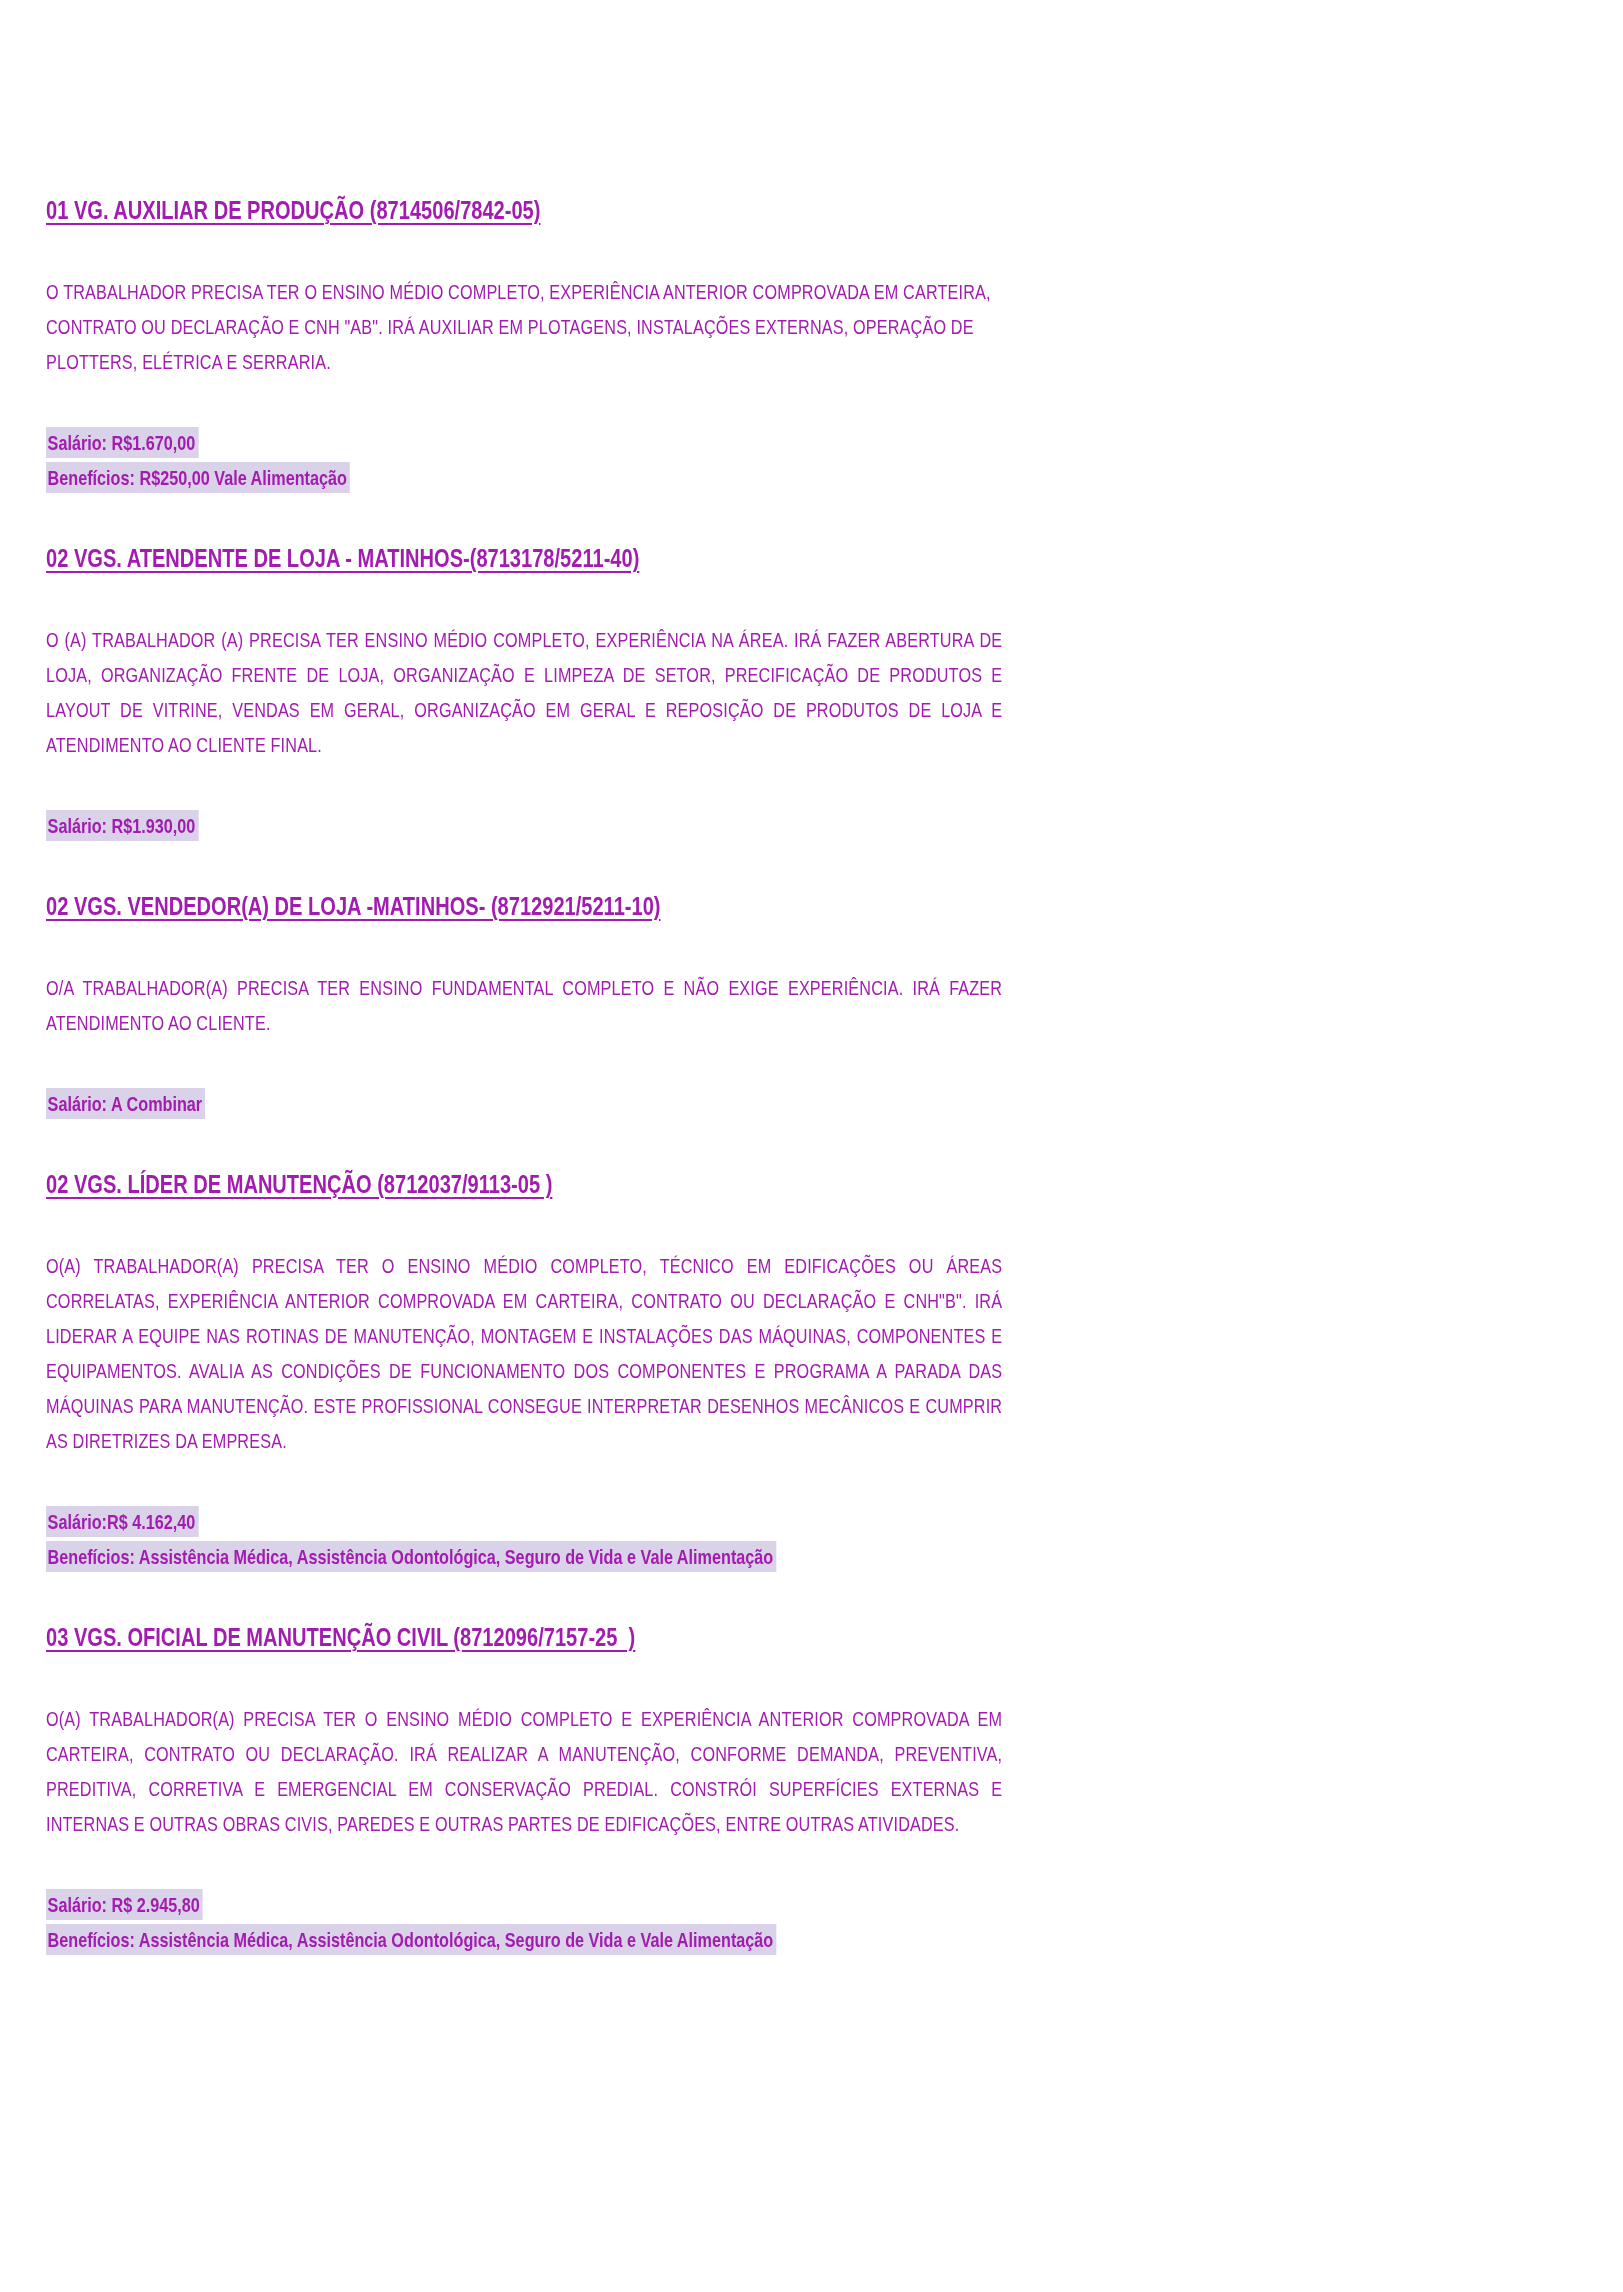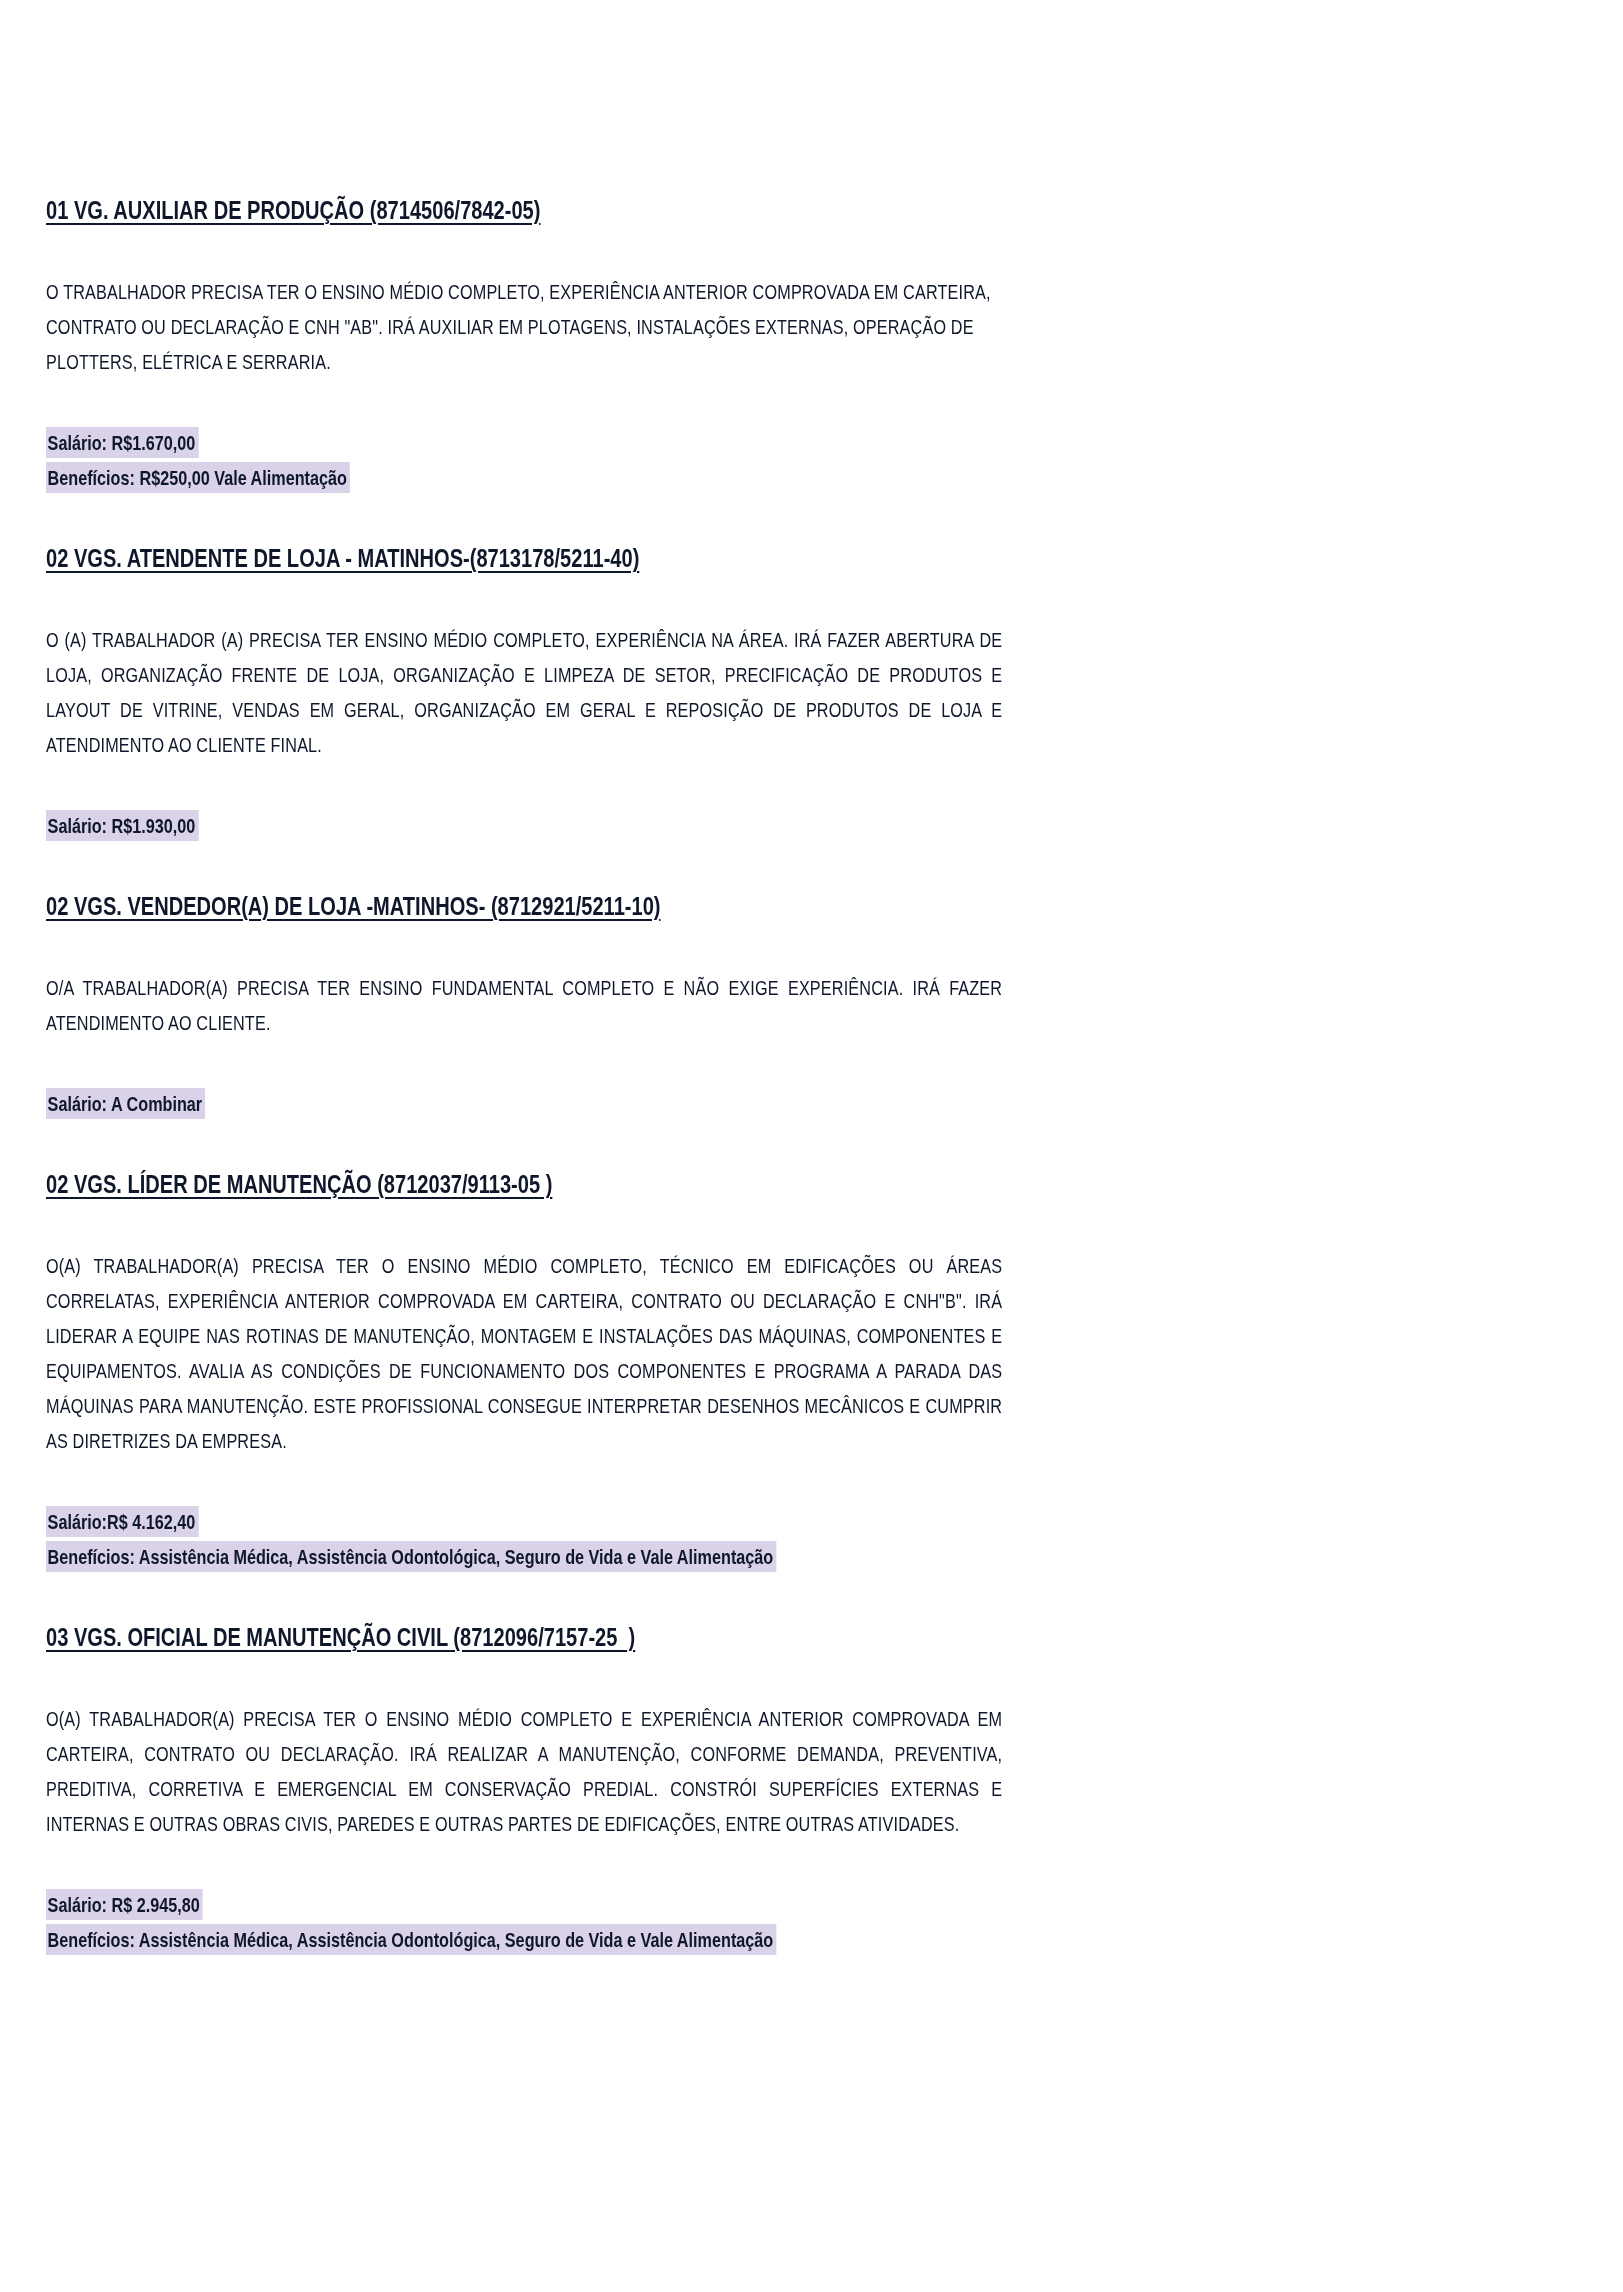--- a/index.html
+++ b/index.html
@@ -7,21 +7,21 @@
     padding: 0;
     background: #ffffff;
   }
   .page {
     position: relative;
     width: 1623px;
     height: 2293px;
     background: #ffffff;
     overflow: hidden;
     font-family: "Liberation Sans", "DejaVu Sans", sans-serif;
-    color: #0f172a;
+    color: #a21caf;
   }
   
   .content {
     width: 1215px;
     padding-top: 193px;
     margin-left: 46px;
     transform: scaleX(0.787);
     transform-origin: top left;
   }
   .job-title {

